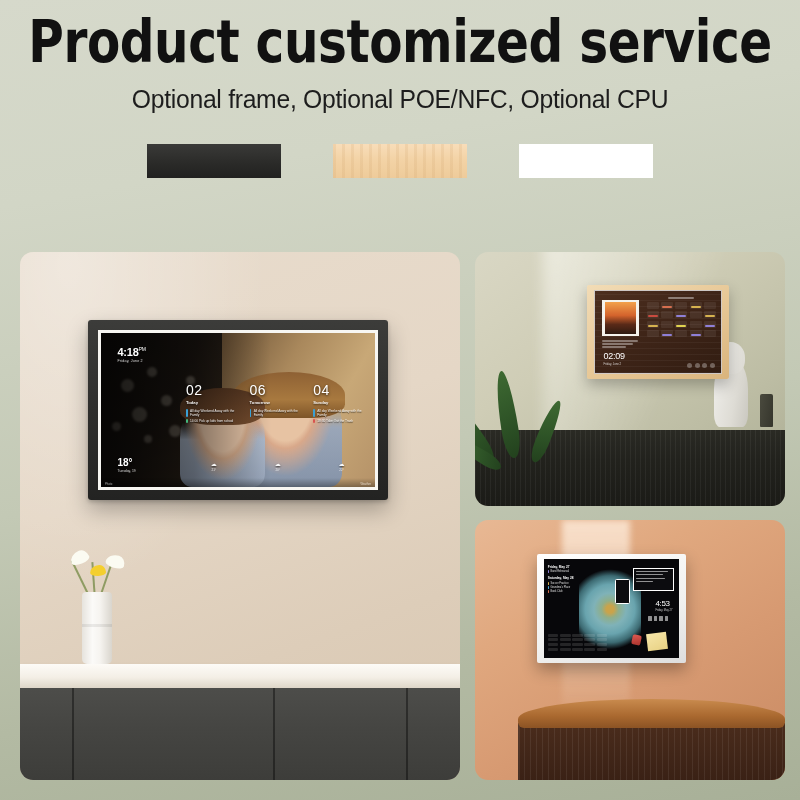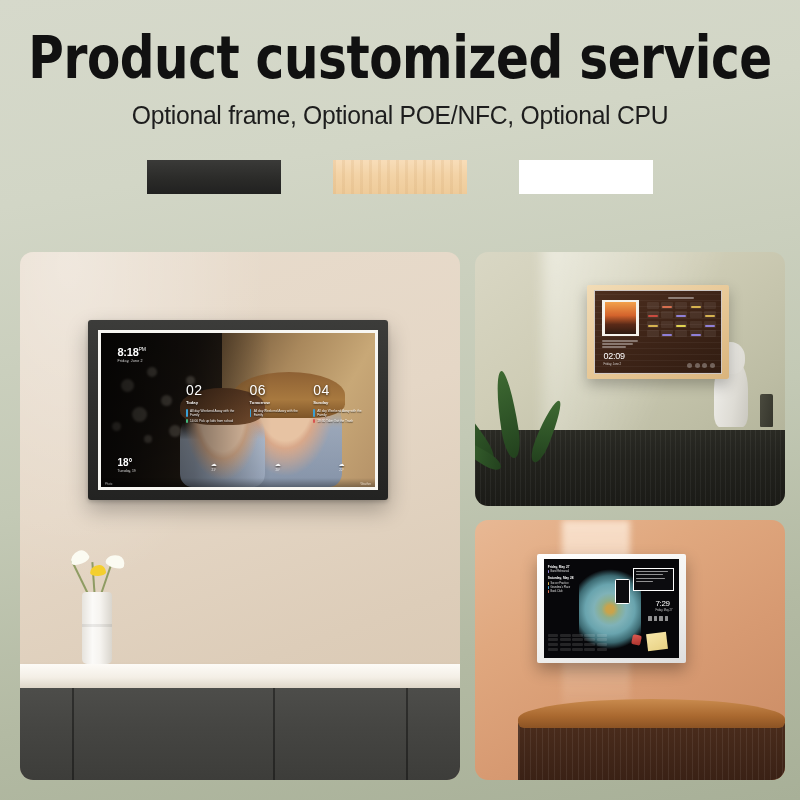--- a/index.html
+++ b/index.html
@@ -5,21 +5,21 @@
 <style>
   * { margin:0; padding:0; box-sizing:border-box; }
   html,body { width:800px; height:800px; overflow:hidden; }
   body {
     font-family:"Liberation Sans", sans-serif;
     background:linear-gradient(170deg,#d6d9cb 0%,#d2d6c6 22%,#c3c9b5 55%,#b3baa3 78%,#a8b098 100%);
     position:relative;
   }
 
   
-  .header { width:800px; text-align:center; padding-top:28px; }
+  .header { width:800px; text-align:center; padding-top:12px; }
   .title {
     font-family:"Liberation Sans Narrow","DejaVu Sans Condensed","Liberation Sans",sans-serif;
     font-weight:bold; font-size:58px; line-height:60px; color:#111;
     letter-spacing:-0.5px; transform:scaleX(0.93); transform-origin:center;
     white-space:nowrap;
   }
   .subtitle {
     margin-top:13px; font-size:25.5px; color:#1d1d1d; letter-spacing:-0.3px;
     transform:scaleX(0.97); transform-origin:center; white-space:nowrap;
   }
@@ -374,21 +374,21 @@
           </div>
           <div class="ph-warm"></div>
           <div class="fam-mom"></div>
           <div class="mom-hair"></div>
           <div class="fam-kid"></div>
           <div class="kid-hair"></div>
           <div class="scrim"></div>
 
           <div class="ui">
             <div class="clock-main">
-              <div class="t"><span>8:18</span><sup>PM</sup></div>
+              <div class="t"><span>4:18</span><sup>PM</sup></div>
               <div class="d">Friday, June 2</div>
             </div>
 
             <div class="cols">
               <div class="col">
                 <div class="num">02</div>
                 <div class="day">Today</div>
                 <div class="evts">
                   <div class="evt">
                     <i class="bar" style="background:#3aa0d6"></i>
@@ -607,21 +607,21 @@
 
         <div class="wh-note">
           <div class="ln" style="width:82%"></div>
           <div class="ln" style="width:70%"></div>
           <div class="ln" style="width:76%"></div>
           <div class="ln" style="width:44%"></div>
         </div>
         <div class="wh-phone"></div>
 
         <div class="wh-clock">
-          <div class="t">7:29</div>
+          <div class="t">4:53</div>
           <div class="d">Friday, May 27</div>
         </div>
         <div class="wh-dots">
           <i></i>
             <i></i>
             <i></i>
             <i></i>
         </div>
         <div class="wh-ribbon"></div>
         <div class="wh-sticky"></div>

